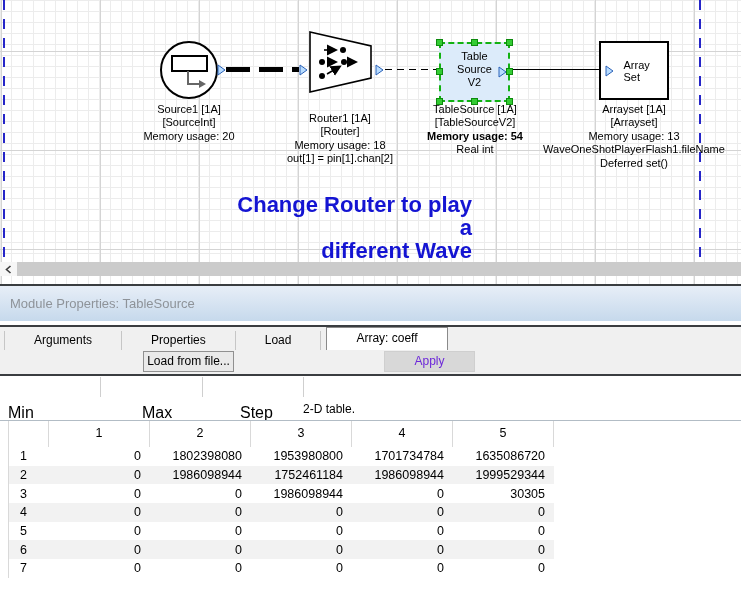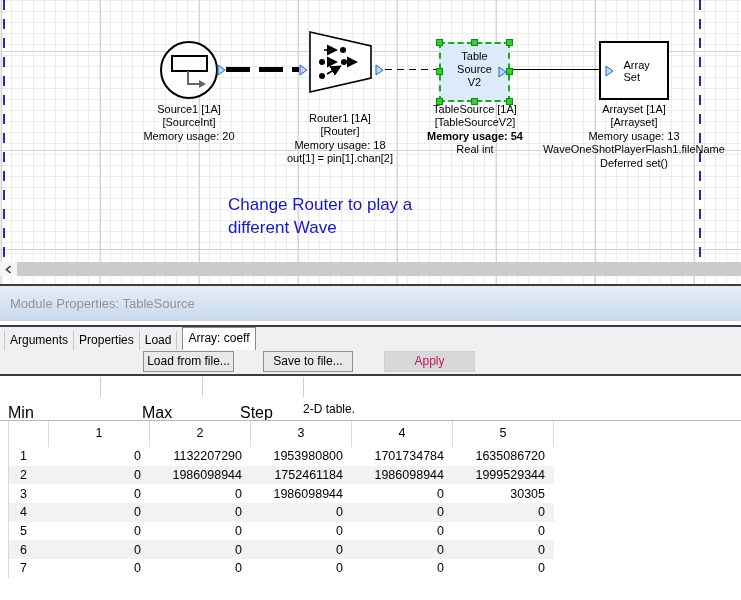--- a/index.html
+++ b/index.html
@@ -53,50 +53,50 @@
   .wire-solid { position:absolute; left:512px; top:69px; width:88px; height:1px; background:#000; }
 
   .blocklabel { position:absolute; text-align:center; font-size:11px; line-height:13.4px;
     white-space:nowrap; }
   #lbl-source { left:109px; top:103px; width:160px; }
   #lbl-router { left:250px; top:112px; width:180px; }
   #lbl-tsrc   { left:395px; top:103px; width:160px; }
   #lbl-aset   { left:534px; top:103px; width:200px; }
   .bold { font-weight:bold; }
 
-  #annotation { position:absolute; left:228px; top:193px; width:244px; text-align:left;
-    font-size:17px; line-height:23px; color:#1414d2; }
+  #annotation { position:absolute; left:228px; top:193px; width:244px; text-align:right;
+    font-size:22px; line-height:23px; color:#1414d2;font-weight:bold; }
 
   
   #hscroll { position:absolute; left:0; top:262px; width:741px; height:14px; background:#cbcbcb; }
   #hscroll .sbtn { position:absolute; left:0; top:0; width:17px; height:14px; background:#f6f6f6;
     display:flex; align-items:center; justify-content:center; }
 
   
   .hr-dark { position:absolute; left:0; width:741px; height:2px; background:#3a3d40; }
   #hr1{top:284px} #hr2{top:325px} #hr3{top:374px}
   #titlebar { position:absolute; left:0; top:286px; width:741px; height:35px;
     background:linear-gradient(to bottom, #e7eef7, #c6d9ec);
     font-size:13px; color:#8e9399; line-height:35px; padding-left:10px; }
 
   #tabs { position:absolute; left:0; top:327px; width:741px; height:23px; background:#f0f0f0;
     display:flex; align-items:flex-end; padding-left:4px; }
-  .tab { height:19px; line-height:18px; padding:0 5px; font-size:12px;
+  .tab { height:19px; line-height:18px; padding:0 29px; font-size:12px;
     border-right:1px solid #c6c6c6; background:#f0f0f0; }
   .tab:first-child { border-left:1px solid #c6c6c6; }
   .tab.active { height:23px; line-height:21px; background:#fff;
     border:1px solid #8a8a8a; border-bottom:none; margin-left:5px;margin-top:26px; }
 
   #btnrow { position:absolute; left:0; top:350px; width:741px; height:24px; background:#f0f0f0; }
   .btn { position:absolute; top:1px; height:21px; font-size:12px;
     font-family:"Liberation Sans", sans-serif;
     background:#e9e9e9; border:1px solid #909090; text-align:center; line-height:19px; }
   #btn-load { left:143px; width:91px; }
   #btn-save { left:263px; width:90px; }
-  #btn-apply { left:384px; width:91px; background:#d8d8d8; color:#be185d; border:1px solid #cfcfcf; }
+  #btn-apply { left:384px; width:91px; background:#d8d8d8; color:#6d28d9; border:1px solid #cfcfcf; }
 
   
   .fld { position:absolute; top:404px; font-size:16px; }
   #fld-min{left:8px} #fld-max{left:142px} #fld-step{left:240px}
   .vsep { position:absolute; top:377px; height:20px; width:1px; background:#cfcfcf; }
   #vs1{left:100px} #vs2{left:202px} #vs3{left:303px}
   #tcaption { position:absolute; left:303px; top:402px; font-size:12px; }
   #hr-light { position:absolute; left:0; top:420px; width:741px; height:1px; background:#b2bcc5; }
 
   
@@ -230,21 +230,20 @@
 
   <div id="tabs">
     <div class="tab">Arguments</div>
     <div class="tab">Properties</div>
     <div class="tab">Load</div>
     <div class="tab active">Array: coeff</div>
   </div>
 
   <div id="btnrow">
     <button class="btn" id="btn-load">Load from file...</button>
-    <button class="btn" id="btn-save">Save to file...</button>
     <button class="btn" id="btn-apply" disabled="">Apply</button>
   </div>
   <div class="hr-dark" id="hr3"></div>
 
   <div class="fld" id="fld-min">Min</div>
   <div class="fld" id="fld-max">Max</div>
   <div class="fld" id="fld-step">Step</div>
   <div class="vsep" id="vs1"></div>
   <div class="vsep" id="vs2"></div>
   <div class="vsep" id="vs3"></div>
@@ -257,21 +256,21 @@
     <div class="th">1</div>
         <div class="th">2</div>
         <div class="th">3</div>
         <div class="th">4</div>
         <div class="th">5</div>
       </div>
     <div>
         <div class="trow">
           <div class="tlabel">1</div>
           <div class="tcell">0</div>
-          <div class="tcell">1132207290</div>
+          <div class="tcell">1802398080</div>
           <div class="tcell">1953980800</div>
           <div class="tcell">1701734784</div>
           <div class="tcell">1635086720</div>
         </div>
         <div class="trow">
           <div class="tlabel">2</div>
           <div class="tcell">0</div>
           <div class="tcell">1986098944</div>
           <div class="tcell">1752461184</div>
           <div class="tcell">1986098944</div>

